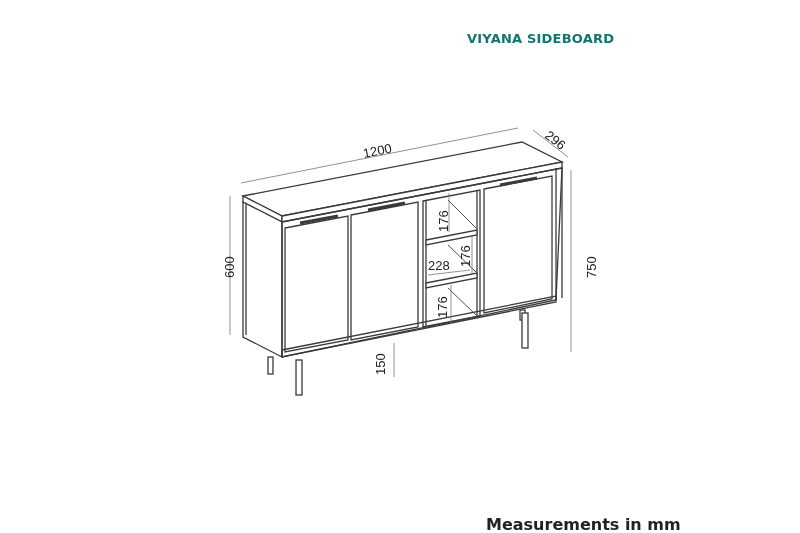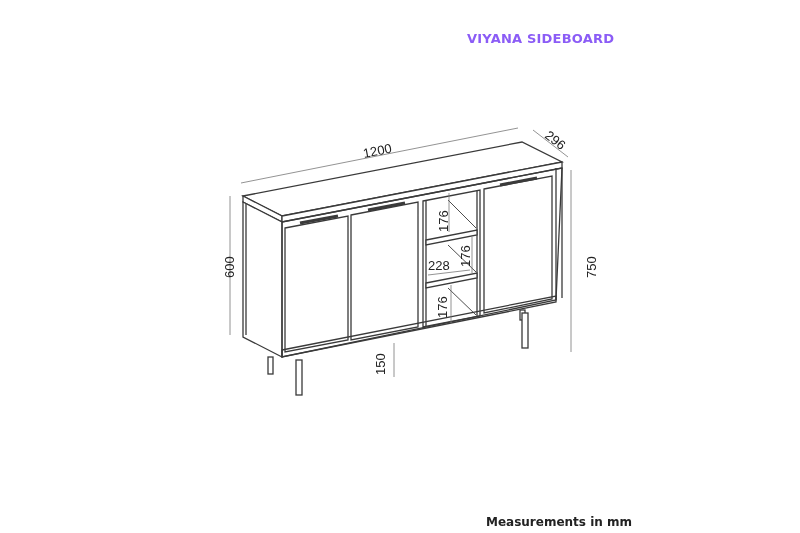--- a/index.html
+++ b/index.html
@@ -1,20 +1,20 @@
 <!DOCTYPE html>
 <html><head>
 <meta charset="utf-8">
 <style>
   html, body { margin: 0; padding: 0; background: #ffffff; }
   body { width: 800px; height: 533px; position: relative; overflow: hidden;
          font-family: "Liberation Sans", sans-serif; }
   .title { position: absolute; left: 467px; top: 31px; font-size: 13px; font-weight: bold;
-           color: #8b5cf6; letter-spacing: 0.2px; font-family: "DejaVu Sans", sans-serif; }
-  .footer { position: absolute; left: 486px; top: 515px; font-size: 12px; font-weight: bold;
+           color: #0f766e; letter-spacing: 0.2px; font-family: "DejaVu Sans", sans-serif; }
+  .footer { position: absolute; left: 486px; top: 515px; font-size: 16px; font-weight: bold;
             color: #222; font-family: "DejaVu Sans", sans-serif; }
   svg { position: absolute; left: 0; top: 0; }
   .dim { font-family: "Liberation Sans", sans-serif; font-size: 13px; fill: #222; }
 </style>
 </head>
 <body>
 
 <div class="title">VIYANA SIDEBOARD</div>
 
 <svg width="800" height="533" viewBox="0 0 800 533">

